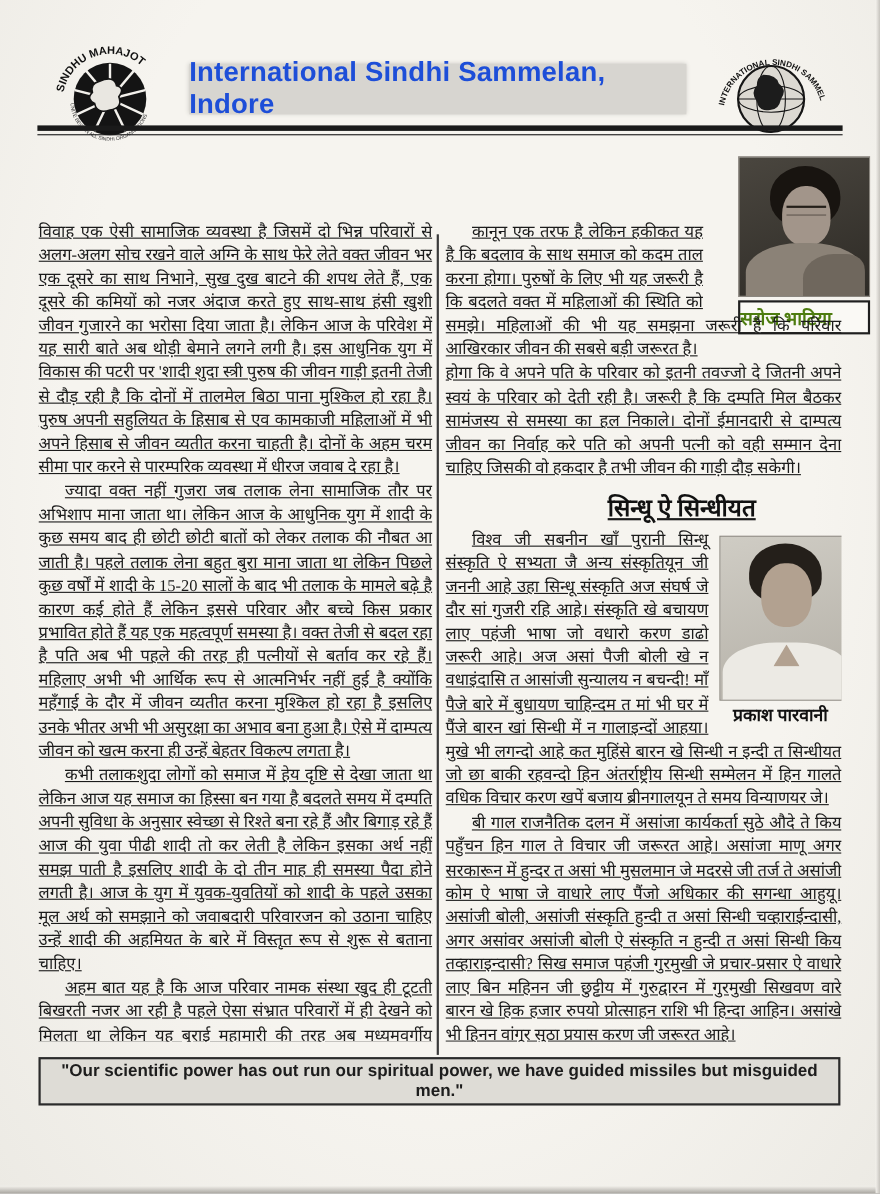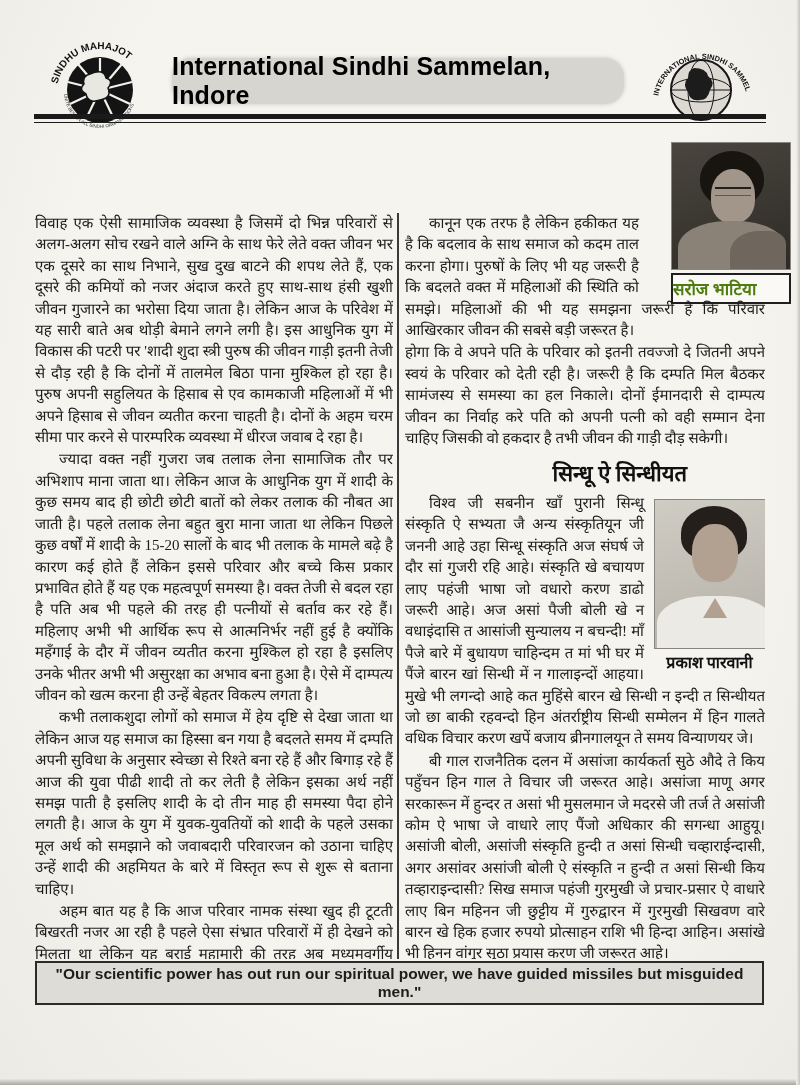--- a/index.html
+++ b/index.html
@@ -18,21 +18,21 @@
 
   
   .logo { position:absolute; }
   .logo-left { left:42px; top:42px; width:116px; height:86px; }
   .logo-right { left:642px; top:40px; width:118px; height:90px; }
   .title-band {
     position:absolute; left:172px; top:58px; width:452px; height:46px;
     background:#d7d5d0; box-shadow:0 0 4px #c9c7c2;
     display:flex; align-items:center; justify-content:center;
     font-family:"Liberation Sans","DejaVu Sans",sans-serif;
-    font-weight:bold; font-size:25px; color:#000000; letter-spacing:.2px;border-radius:19px;
+    font-weight:bold; font-size:25px; color:#1d4ed8; letter-spacing:.2px;
   }
   .header-rule { position:absolute; left:34px; top:114px; width:732px; height:9px;
     border-top:5px solid #1a1a1a; border-bottom:1px solid #1a1a1a; }
 
   
   .a1-title {
     position:absolute; left:35px; top:140px; width:620px;
     text-align:center; font-size:29px; font-weight:bold; color:#111;
   }
   .a1-title::before { content:"ˈ"; font-size:18px; vertical-align:top; }
@@ -61,22 +61,22 @@
     border-radius:50% 50% 40% 40%; background:#241f1a; }
   .pf2 .face { position:absolute; top:24px; left:37px; width:46px; height:58px;
     border-radius:46% 46% 44% 44%; background:#b2a190; }
   .pf2 .shirt { position:absolute; bottom:-12px; left:2px; width:116px; height:64px;
     border-radius:42% 42% 0 0; background:#eceae4; }
   .pf2 .collar { position:absolute; bottom:30px; left:48px; width:24px; height:20px;
     background:#b2a190; clip-path:polygon(50% 0,100% 100%,0 100%); }
   .caption-plain { margin-top:3px; font-weight:bold; font-size:16px; text-align:center; color:#111; }
 
   
-  .col { position:absolute; top:213px; font-size:15px; line-height:21.4px;
-    text-align:justify; overflow:hidden; height:746px; }
+  .col { position:absolute; top:201px; font-size:15px; line-height:21.4px;
+    text-align:justify; overflow:hidden; height:746px;text-decoration:underline; }
   .col-left  { left:35px;  width:358px; }
   .col-right { left:405px; width:360px; }
   .col-divider { position:absolute; left:397px; top:213px; height:746px;
     border-left:2px solid #3a3a3a; }
   .para { margin:0 0 1px 0; }
   .para.indent { text-indent:24px; }
   .photo1-spacer { float:right; width:126px; height:84px; }
 
   
   .a2-title { text-align:right; font-size:22px; font-weight:bold;

